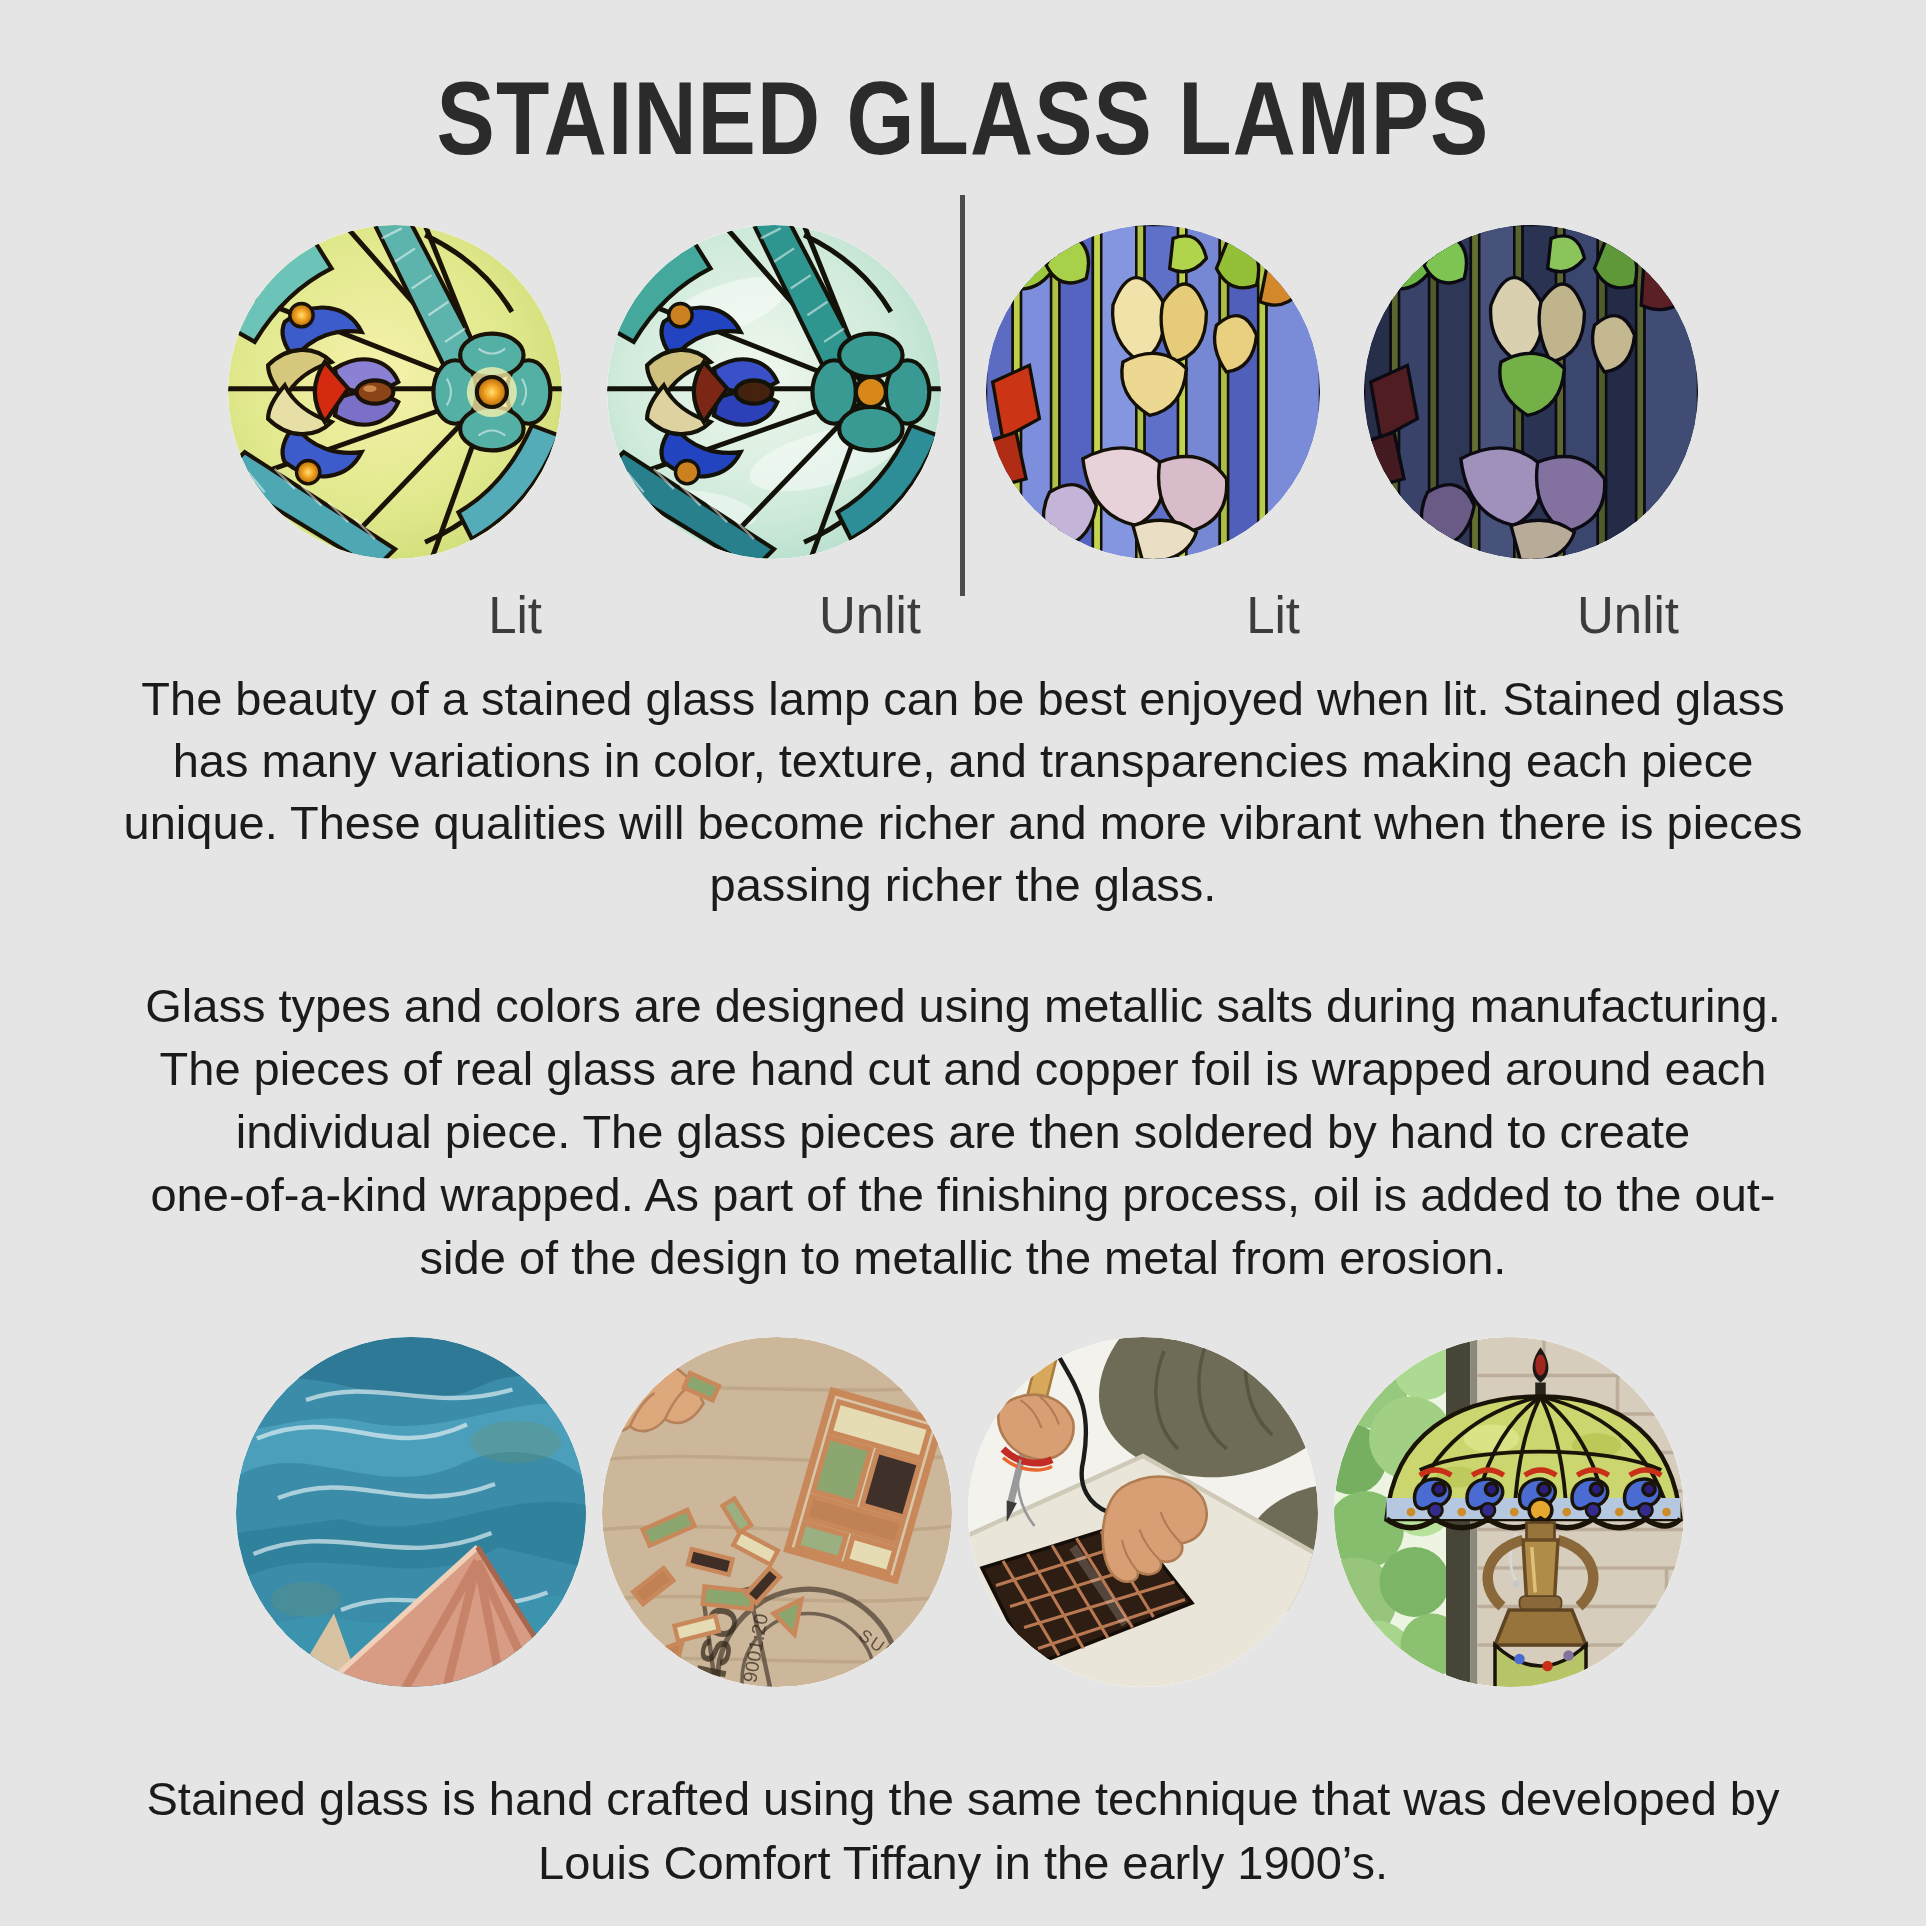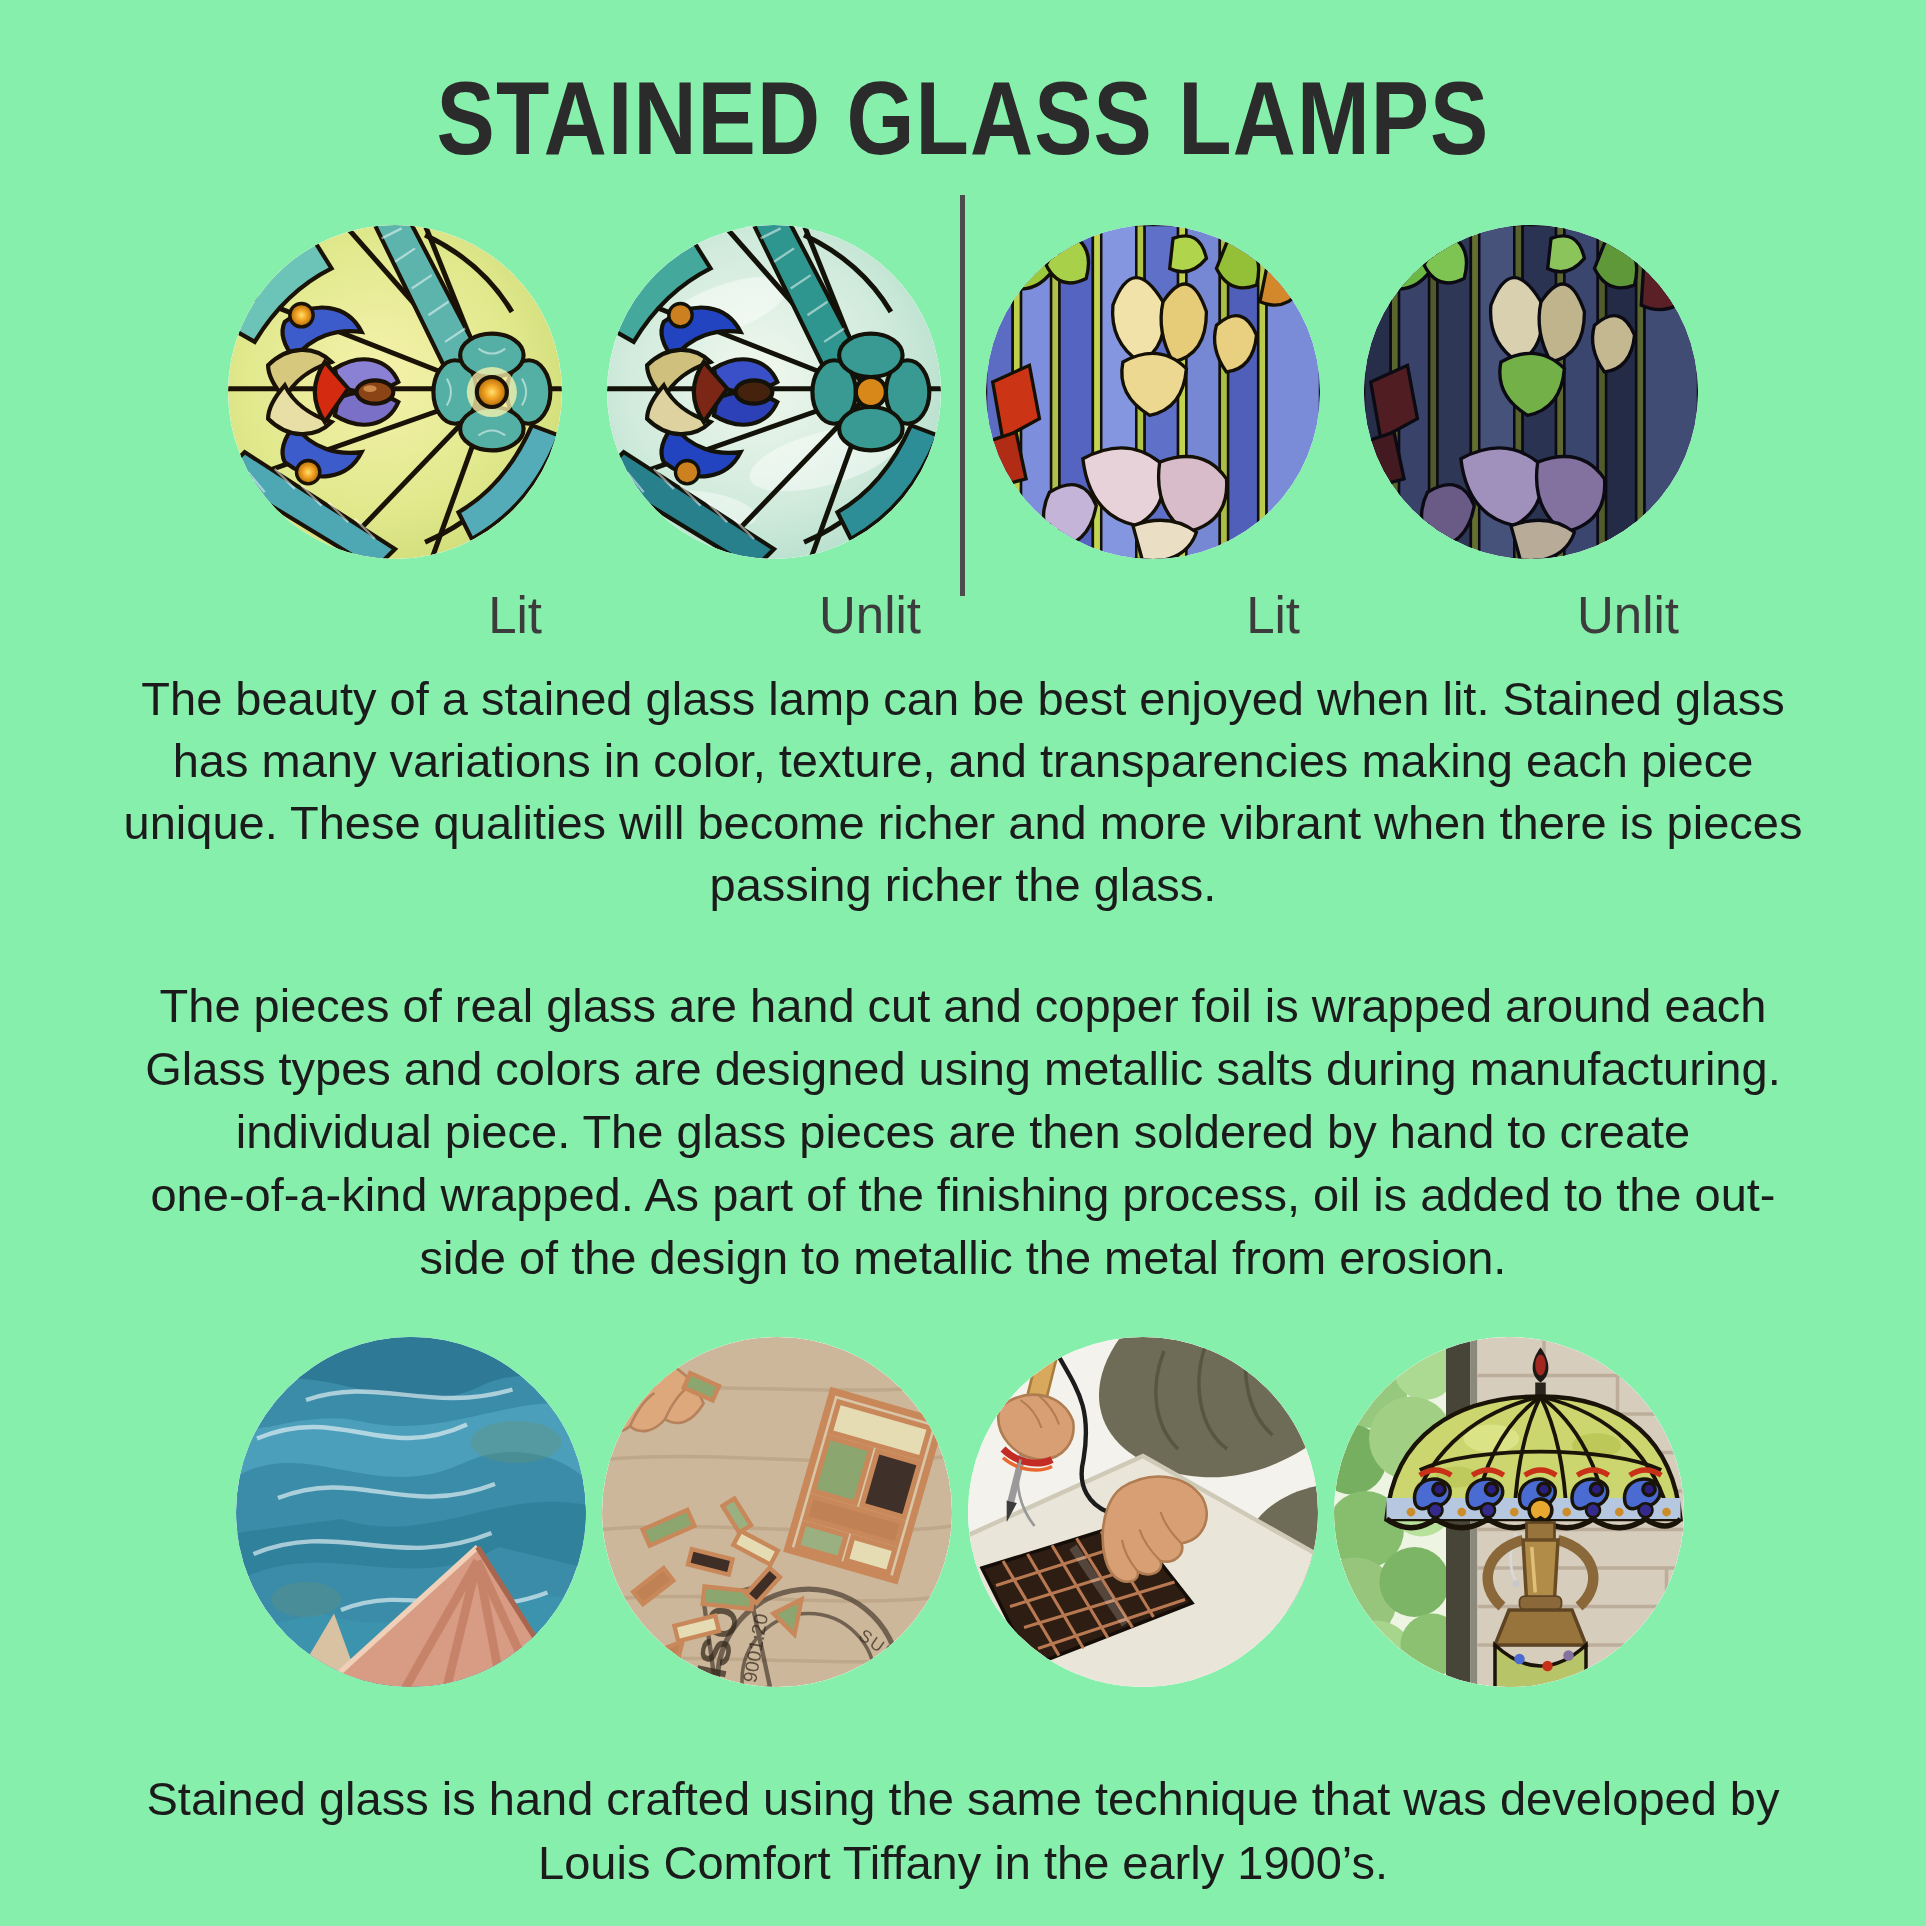--- a/index.html
+++ b/index.html
@@ -1,16 +1,16 @@
 <!DOCTYPE html>
 <html style="font-size:10.3px"><head>
 <meta charset="utf-8">
 <style>
   html,body{margin:0;padding:0;background:#ffffff;}
-  .page{position:relative;width:1926px;height:1926px;background:#86efac;
+  .page{position:relative;width:1926px;height:1926px;background:#e5e5e5;
         font-family:"Liberation Sans","DejaVu Sans",sans-serif;overflow:hidden;}
   .title{position:absolute;left:0;top:59px;width:1926px;text-align:center;
          font-size:104px;font-weight:700;color:#2b2b2b;letter-spacing:1.3px;
          transform:scaleX(.84);transform-origin:50% 50%;white-space:nowrap;}
   .divider{position:absolute;left:960px;top:195px;width:5.1px;height:401px;background:#4c4c4c;}
   .circle{position:absolute;border-radius:50%;overflow:hidden;background:#fff;}
   .circle svg{display:block;width:100%;height:100%;}
   .caption{position:absolute;top:586px;width:295px;text-align:right;
            font-size:51px;color:#3c3c3c;}
   .para{position:absolute;left:0;width:1926px;text-align:center;color:#1b1b1b;font-size:47px;}
@@ -270,22 +270,22 @@
   <div class="caption" style="left:1384px;">Unlit</div>
 
   <div class="para p1">
     <span class="line">The beauty of a stained glass lamp can be best enjoyed when lit. Stained glass</span>
     <span class="line">has many variations in color, texture, and transparencies making each piece</span>
     <span class="line">unique. These qualities will become richer and more vibrant when there is pieces</span>
     <span class="line">passing richer the glass.</span>
   </div>
 
   <div class="para p2">
+    <span class="line">Glass types and colors are designed using metallic salts during manufacturing.</span>
     <span class="line">The pieces of real glass are hand cut and copper foil is wrapped around each</span>
-    <span class="line">Glass types and colors are designed using metallic salts during manufacturing.</span>
     <span class="line">individual piece. The glass pieces are then soldered by hand to create</span>
     <span class="line">one-of-a-kind wrapped. As part of the finishing process, oil is added to the out-</span>
     <span class="line">side of the design to metallic the metal from erosion.</span>
   </div>
 
   <div class="circle" style="left:236px;top:1337px;width:350px;height:350px;">
     <svg viewBox="0 0 200 200">
       <defs>
           <clipPath id="cp5">
             <circle cx="100" cy="100" r="100"></circle>

